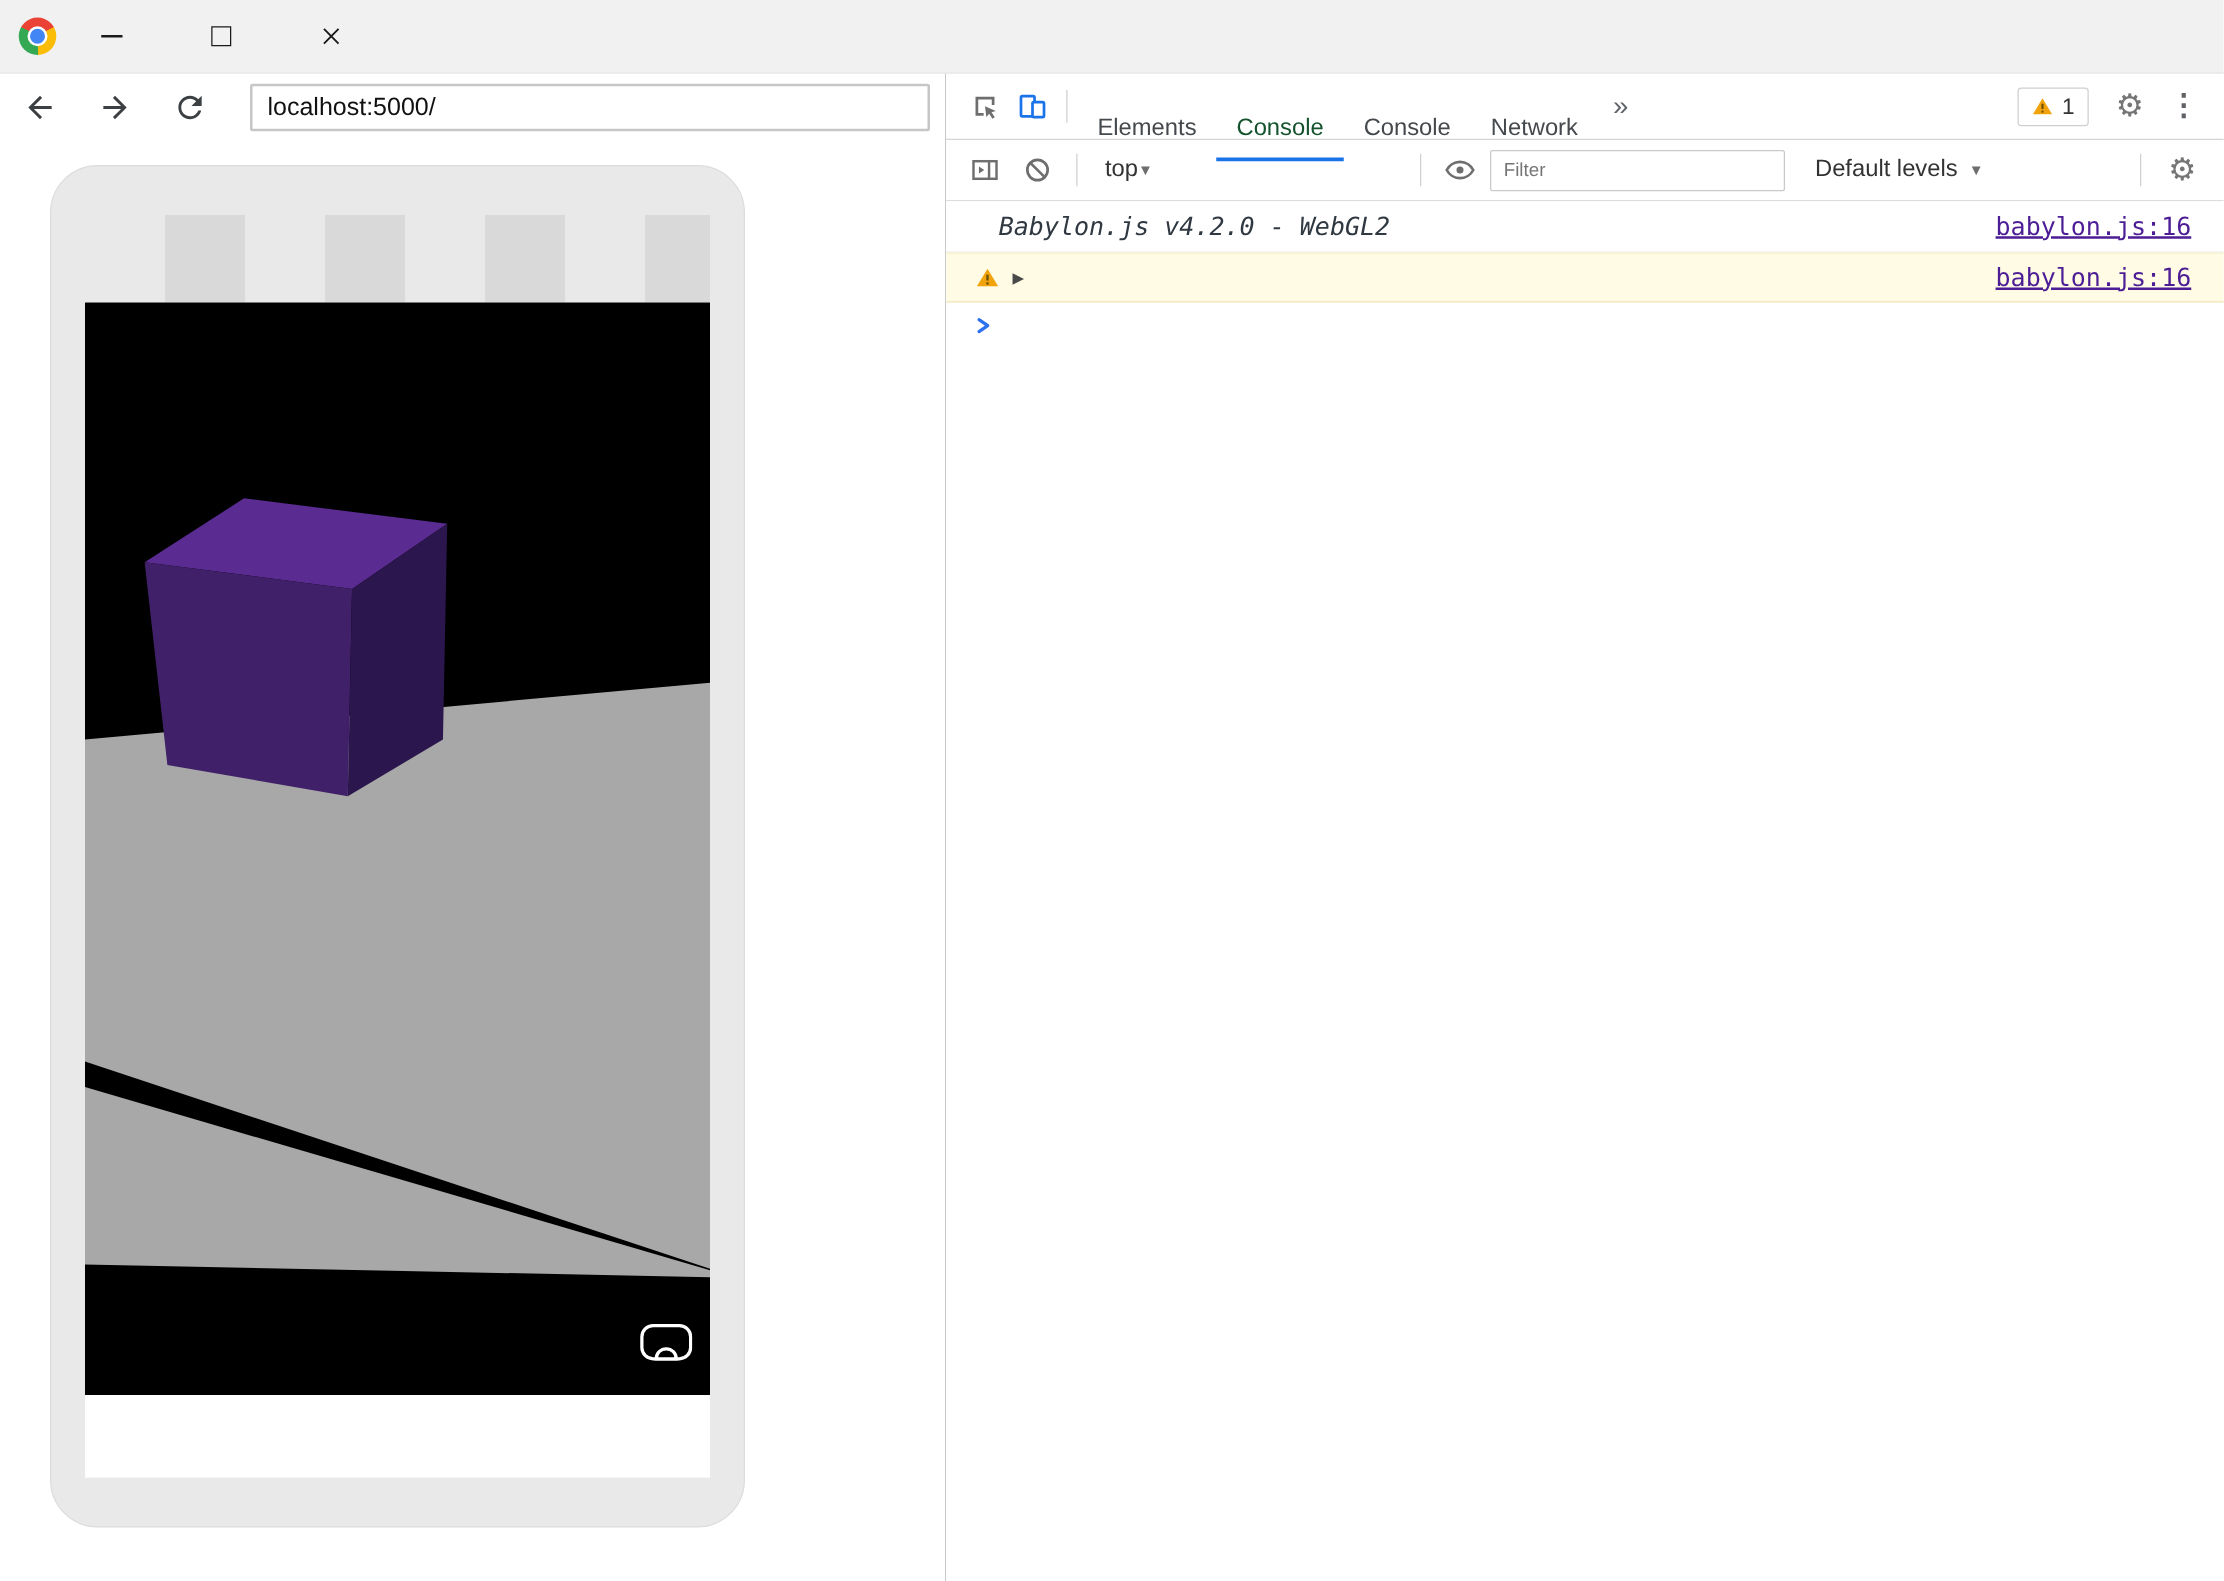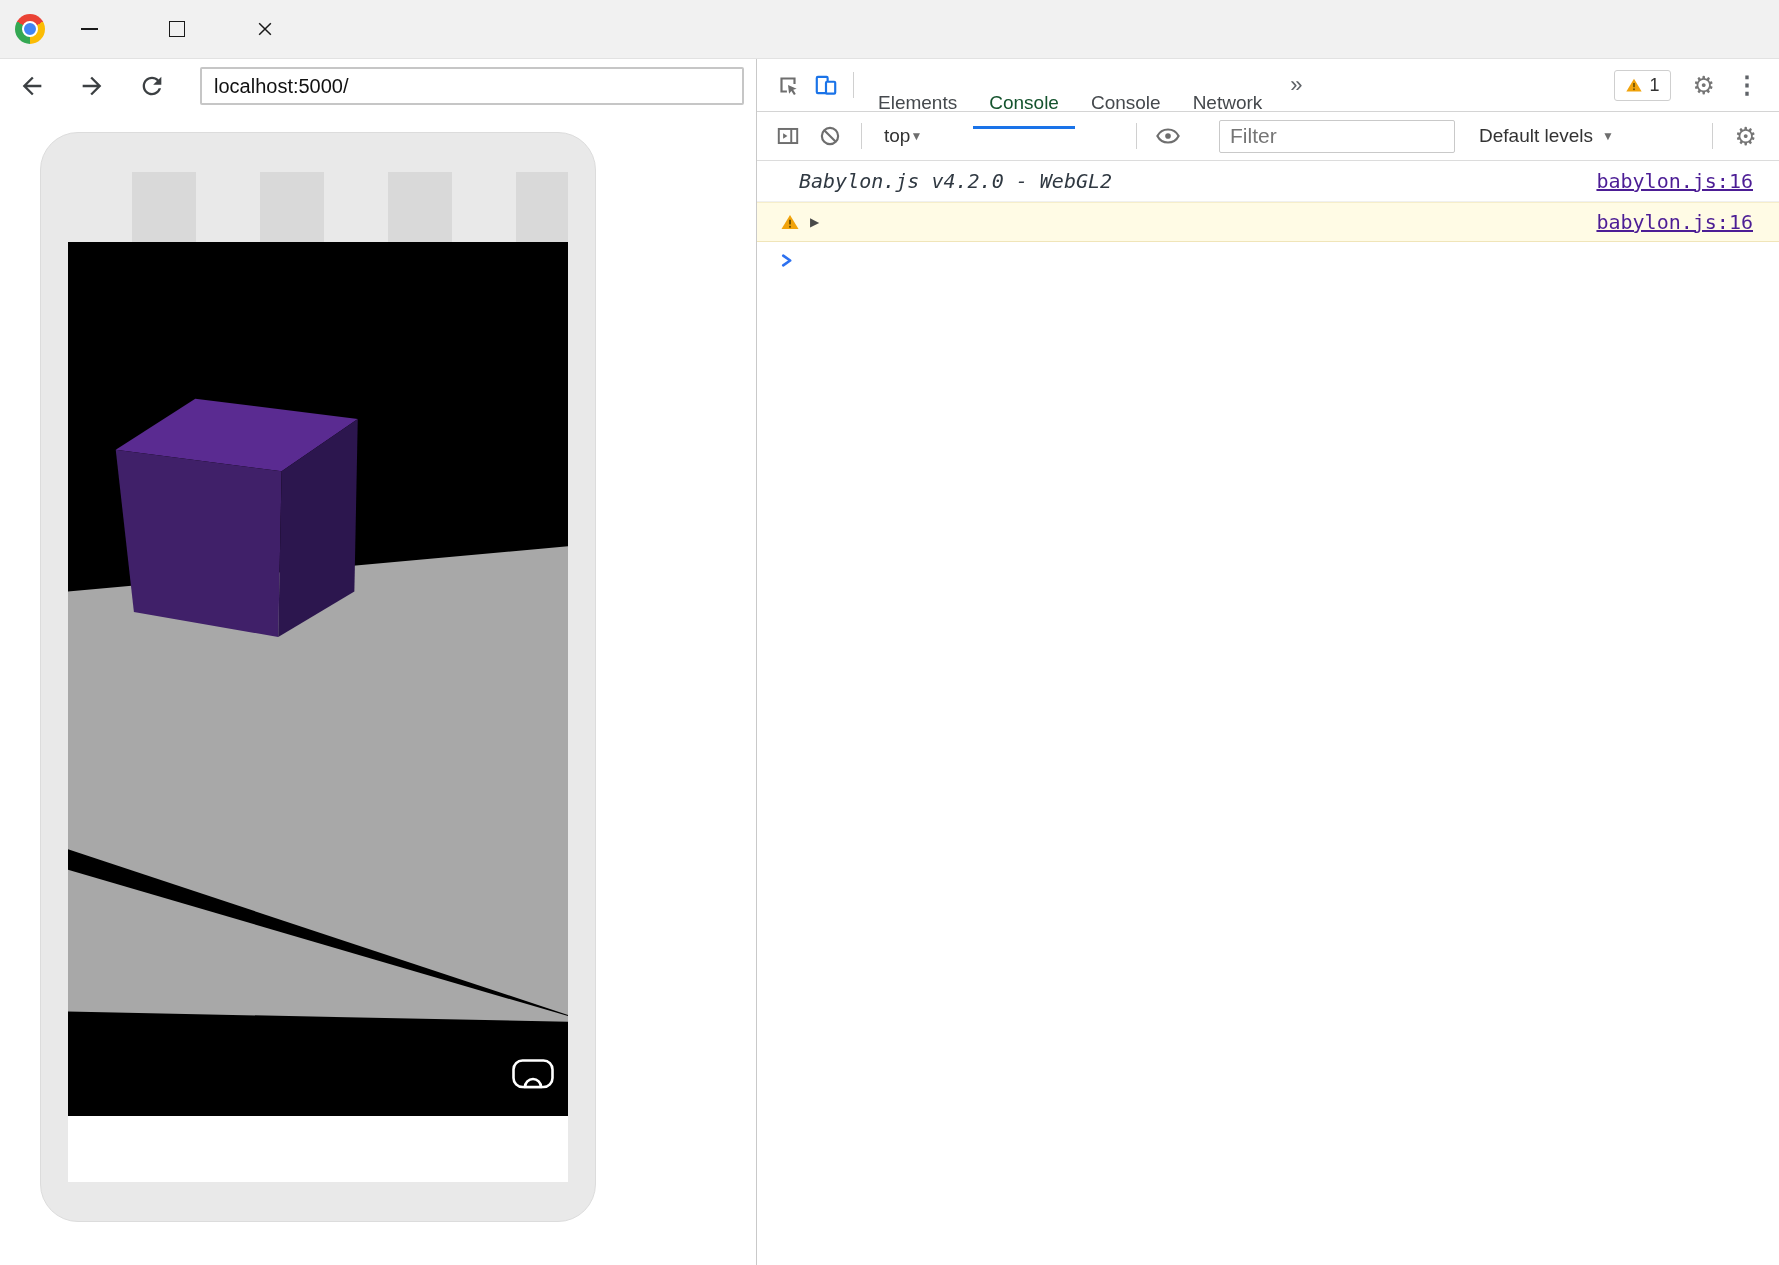--- a/index.html
+++ b/index.html
@@ -66,22 +66,22 @@
   .warn-badge svg { width:18px; height:18px; }
   .warn-badge .count { font-size:18px; color:#333; }
   .glyph-btn { font-size:25px; color:#757575; cursor:pointer; padding:0 10px; line-height:1; }
   .dots { font-size:24px; color:#5f6368; font-weight:bold; }
 
   .console-toolbar { height:49px; flex:none; display:flex; align-items:center;
                      padding:0 12px; border-bottom:1px solid #dcdcdc; gap:4px; }
   .context-select { width:250px; display:flex; align-items:center; justify-content:flex-start;
                     padding:0 8px 0 10px; font-size:19px; color:#333; cursor:pointer; }
   .dd-arrow { font-size:12px; color:#6e6e6e; }
-  .filter-input { width:236px; height:33px; border:1px solid #c9c9c9; border-radius:2px; font-size:21px;
-                  padding:0 10px; color:#333; outline:none; margin-left:28px;
+  .filter-input { width:236px; height:33px; border:1px solid #c9c9c9; border-radius:2px; font-size:15px;
+                  padding:0 10px; color:#333; outline:none; margin-left:1px;
                   font-family:"Liberation Sans", sans-serif; }
   .levels-select { display:flex; align-items:center; gap:9px; margin-left:20px;
                    font-size:19px; color:#333; cursor:pointer; }
   .ct-spacer { flex:1; }
 
   .console-output { flex:1; background:#fff; font-family:"DejaVu Sans Mono", monospace; font-size:20px; }
   .msg { display:flex; align-items:center; }
   .msg-info { padding:8px 26px 8px 42px; border-bottom:1px solid #f0f0f0; color:#303942; }
   .msg-warn { padding:7px 26px 7px 23px; background:#fffbe5; border-bottom:1px solid #f0e5b9;
               border-top:1px solid #f6eecb; color:#5c3c00; }

